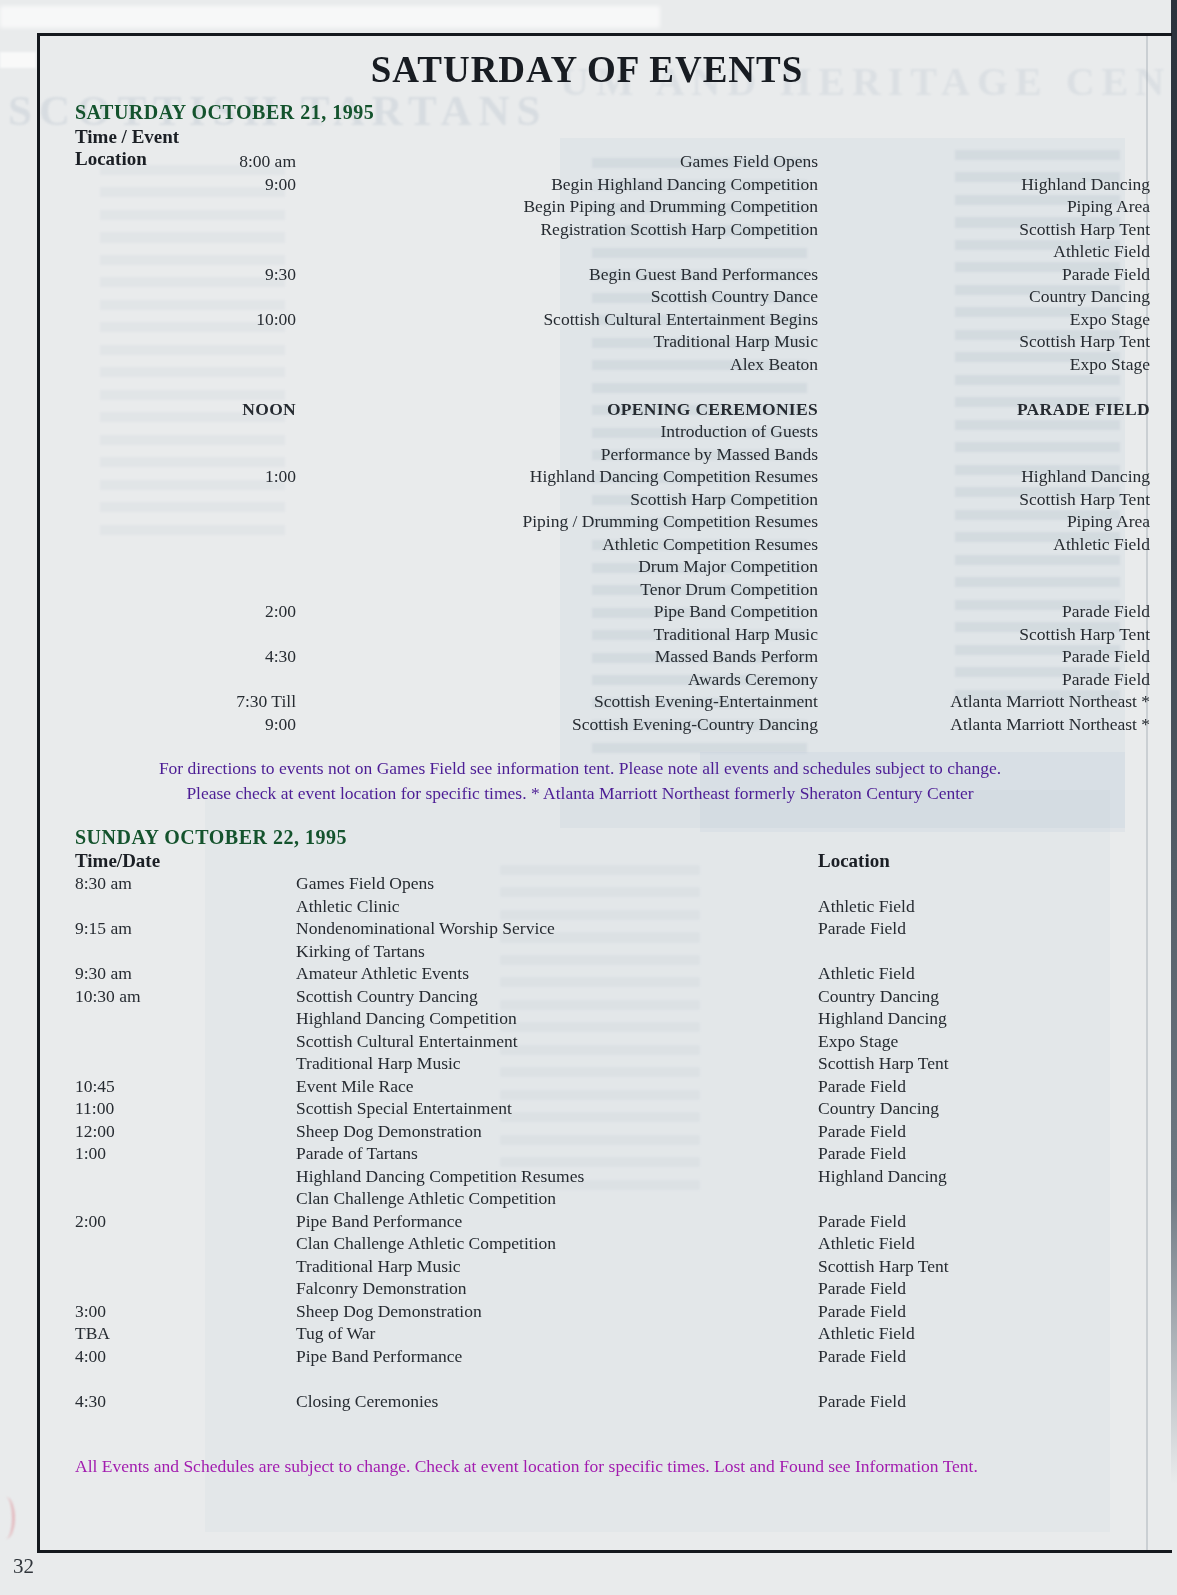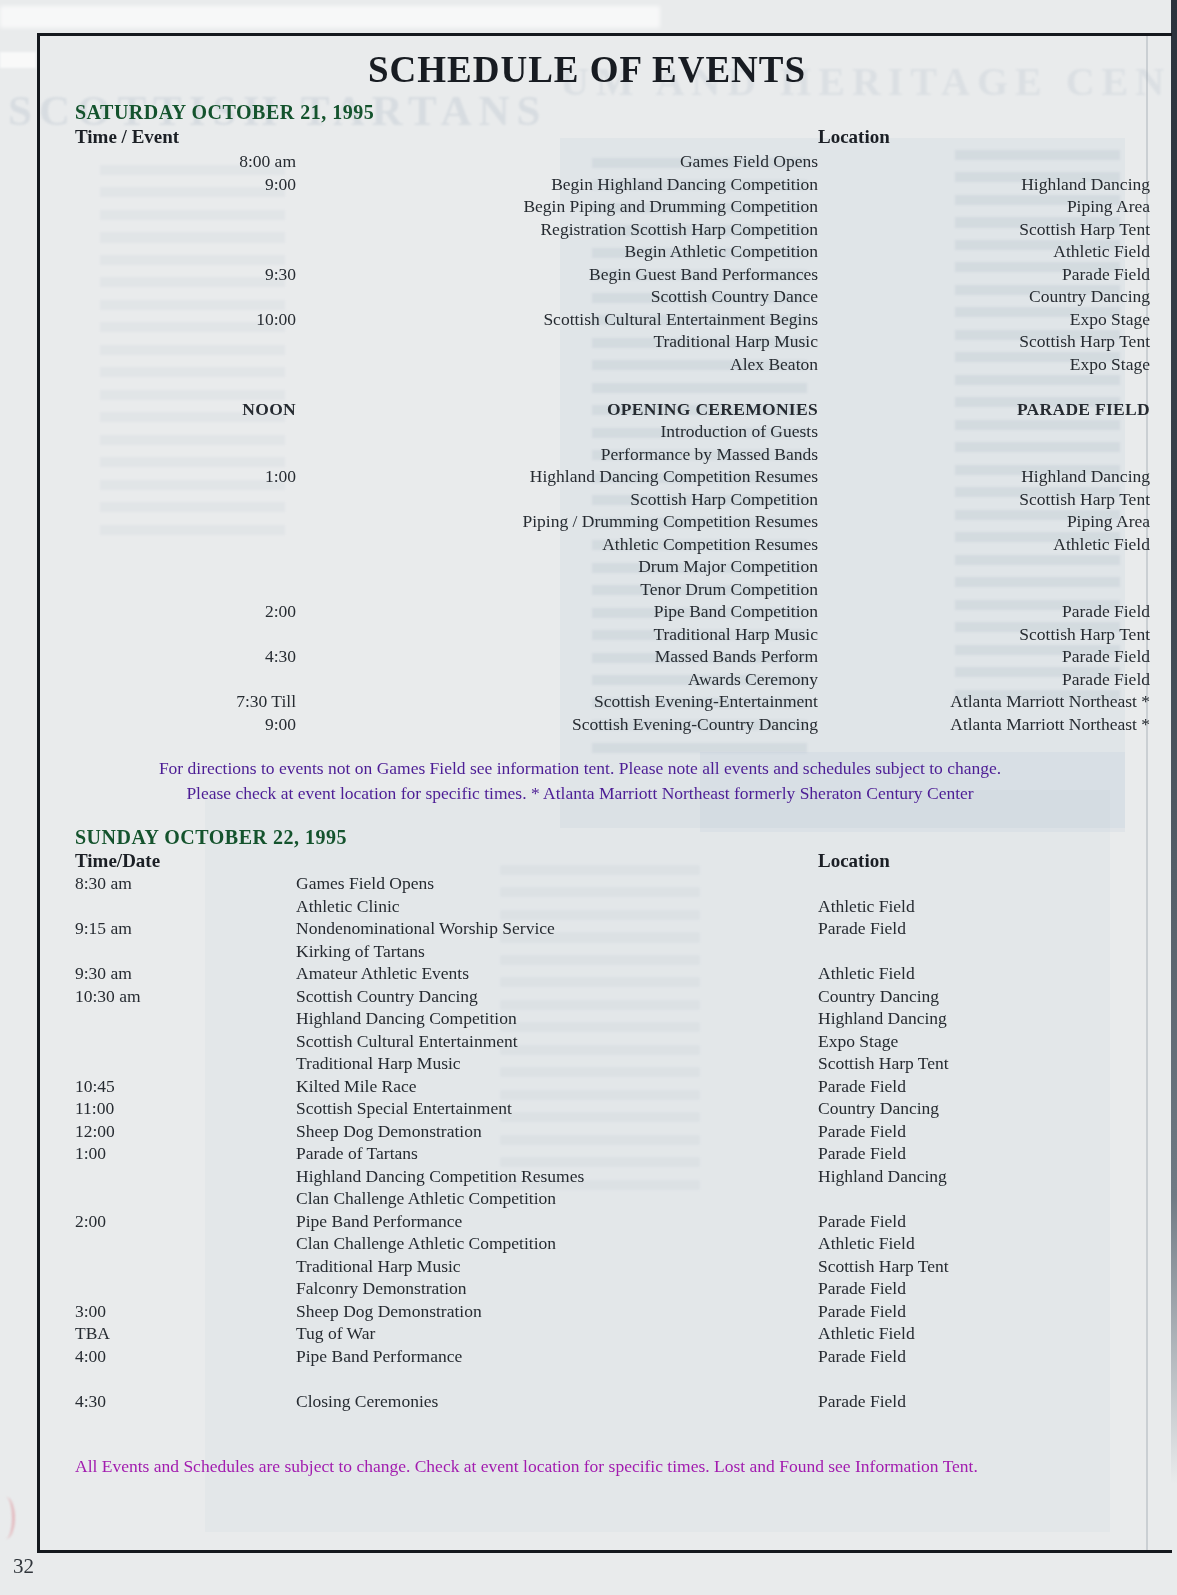--- a/index.html
+++ b/index.html
@@ -58,21 +58,21 @@
   }
   .section-heading{
     position:absolute;left:75px;
     font-size:20px;font-weight:bold;letter-spacing:.5px;color:#14532d;
   }
   .sat-heading{top:101px;}
   .sun-heading{top:826px;}
 
   .col-header{position:absolute;left:75px;width:1060px;display:flex;
     font-size:19px;font-weight:bold;color:#1b1f25;}
-  .sat-cols{top:126px;}
+  .sat-cols{top:126px;flex-direction:column;}
   .sun-cols{top:850px;}
   .col-header .ct{width:743px;}
   .col-header .cl{flex:1;}
 
   .schedule{position:absolute;left:75px;width:1075px;font-size:17.5px;line-height:22.5px;}
   .sat-sched{top:150px;text-align:right;}
   .sun-sched{top:872px;}
   .row{display:flex;}
   .row .t{width:221px;flex:none;}
   .row .e{width:522px;flex:none;}
@@ -102,21 +102,21 @@
 <div class="scan-layer ghost-par gp-1"></div>
 <div class="scan-layer ghost-par gp-2"></div>
 <div class="scan-layer ghost-par gp-3"></div>
 <div class="scan-layer ghost-par gp-4"></div>
 <div class="scan-layer fold-line"></div>
 <div class="scan-layer page-edge"></div>
 <div class="scan-layer pink-mark"></div>
 
 <div class="page-box"></div>
 
-<div class="doc-title">SCHEDULE OF EVENTS</div>
+<div class="doc-title">SATURDAY OF EVENTS</div>
 
 <div class="section-heading sat-heading">SATURDAY OCTOBER 21, 1995</div>
 <div class="col-header sat-cols">
   <span class="ct">Time / Event</span>
   <span class="cl">Location</span>
 </div>
 <div class="schedule sat-sched">
 
     <div class="row">
       <span class="t">8:00 am</span>
@@ -137,21 +137,20 @@
     </div>
 
     <div class="row">
       <span class="t"></span>
       <span class="e">Registration Scottish Harp Competition</span>
       <span class="l">Scottish Harp Tent</span>
     </div>
 
     <div class="row">
       <span class="t"></span>
-      <span class="e">Begin Athletic Competition</span>
       <span class="l">Athletic Field</span>
     </div>
 
     <div class="row">
       <span class="t">9:30</span>
       <span class="e">Begin Guest Band Performances</span>
       <span class="l">Parade Field</span>
     </div>
 
     <div class="row">
@@ -329,21 +328,21 @@
     </div>
 
     <div class="row">
       <span class="t"></span>
       <span class="e">Traditional Harp Music</span>
       <span class="l">Scottish Harp Tent</span>
     </div>
 
     <div class="row">
       <span class="t">10:45</span>
-      <span class="e">Kilted Mile Race</span>
+      <span class="e">Event Mile Race</span>
       <span class="l">Parade Field</span>
     </div>
 
     <div class="row">
       <span class="t">11:00</span>
       <span class="e">Scottish Special Entertainment</span>
       <span class="l">Country Dancing</span>
     </div>
 
     <div class="row">

